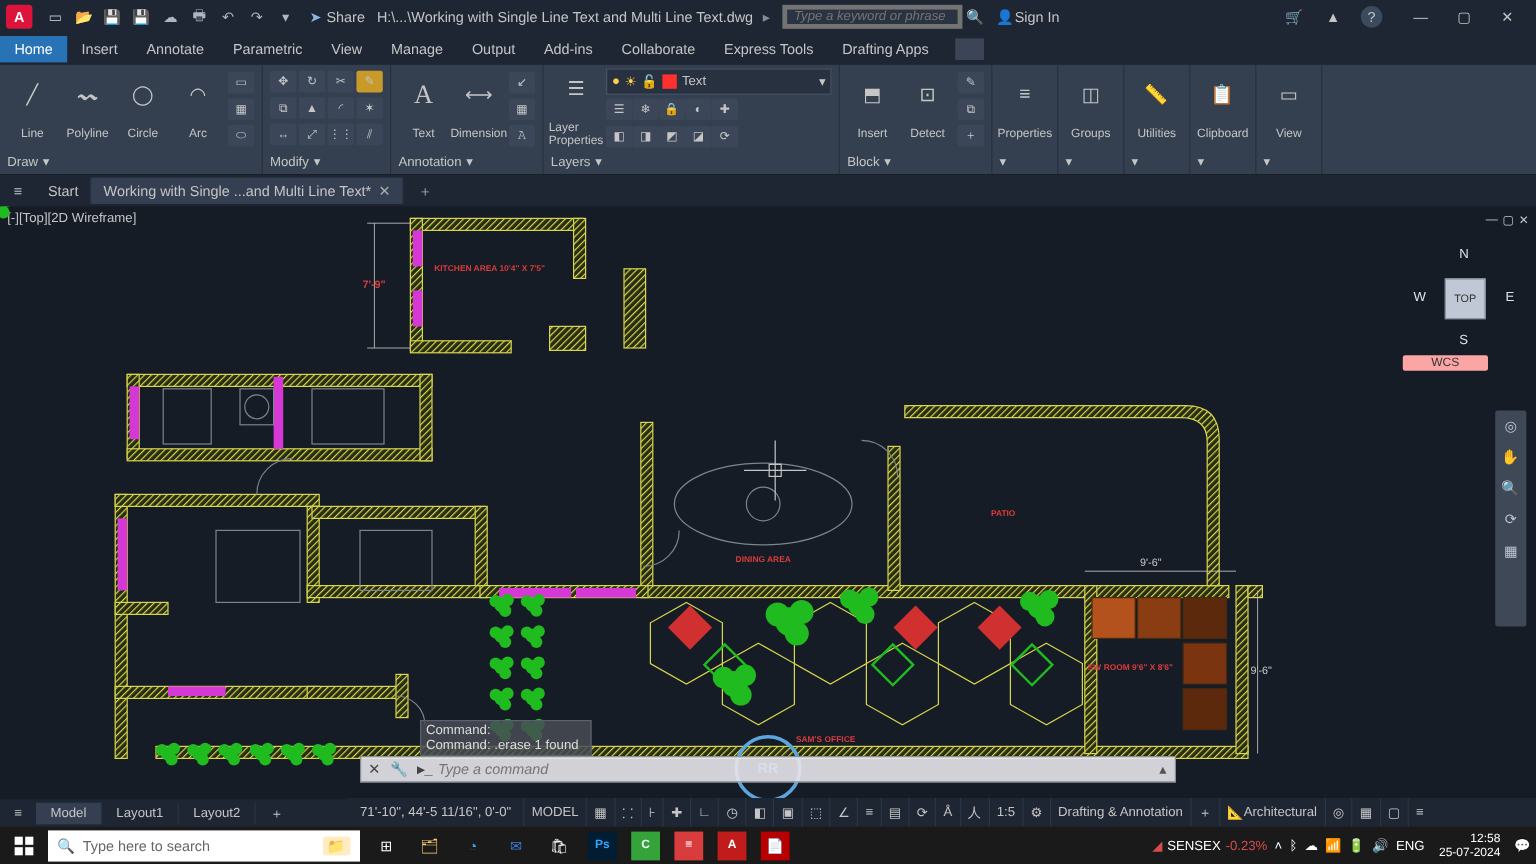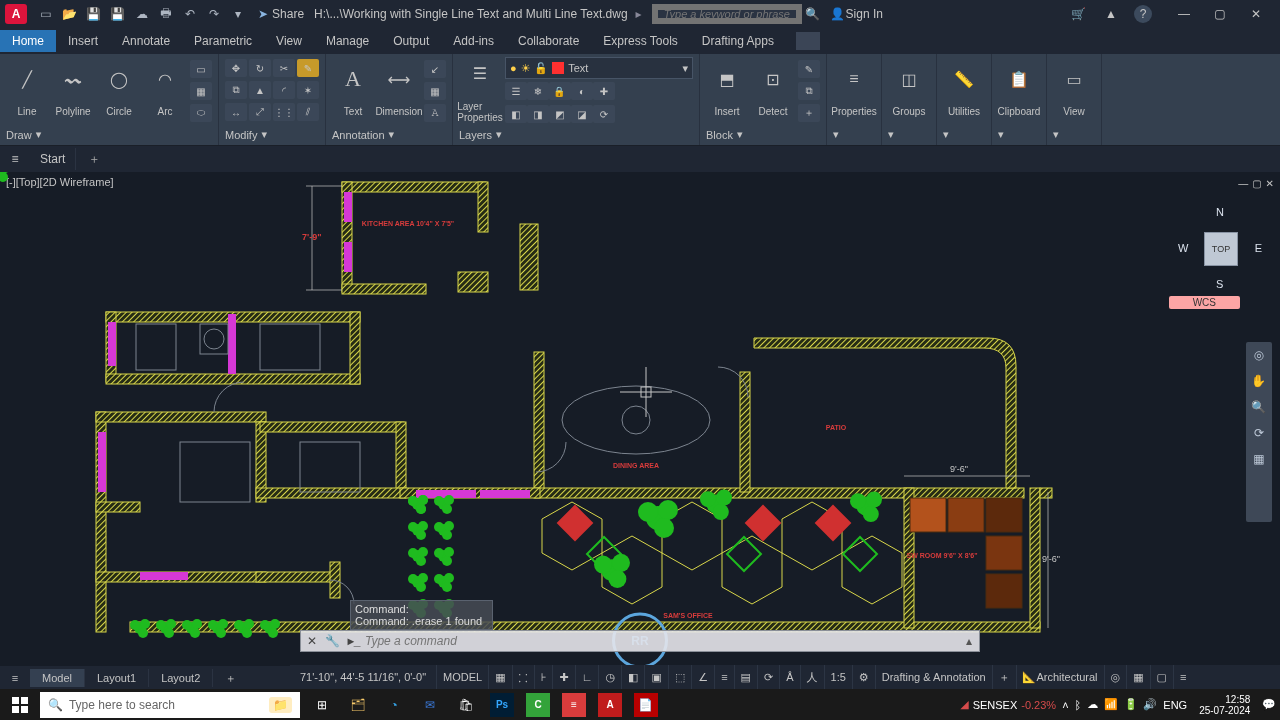--- a/index.html
+++ b/index.html
@@ -3,21 +3,21 @@
 <meta charset="utf-8">
 <style>
 * { margin: 0; padding: 0; box-sizing: border-box; font-family: "Segoe UI", Arial, sans-serif; }
 body { width: 1280px; height: 720px; background: #1e2530; color: #c5c5c5; overflow: hidden; position: relative; }
 
 .titlebar { height: 28px; background: #1f2633; display: flex; align-items: center; font-size: 12px; color: #c5c5c5; }
 .titlebar .app-icon { width: 22px; height: 20px; background: #dc143c; margin: 0 5px; border-radius: 3px; display: flex; align-items: center; justify-content: center; color: #fff; font-weight: bold; font-size: 12px; }
 .titlebar .qat { display: flex; gap: 8px; padding: 0 6px; }
 .titlebar .qat span { width: 16px; height: 16px; display: flex; align-items: center; justify-content: center; color: #aeb6c2; }
 .titlebar .doc-title { margin-left: 10px; color: #c5c5c5; white-space: nowrap; overflow: hidden; text-overflow: ellipsis; }
-.titlebar .search-box { margin-left: 10px; padding: 2px 6px; background: #2a3342; border: 6px solid #737373; height: 20px; width: 150px; font-size: 11px; color: #8895a8; font-style: italic; }
+.titlebar .search-box { margin-left: 10px; padding: 2px 6px; background: #2a3342; border: 4px solid #737373; height: 20px; width: 150px; font-size: 11px; color: #8895a8; font-style: italic; }
 .titlebar .right { margin-left: auto; display: flex; align-items: center; gap: 14px; padding-right: 6px; }
 .titlebar .right span { width: 18px; height: 18px; display: flex; align-items: center; justify-content: center; }
 .titlebar .win-controls { display: flex; }
 .titlebar .win-controls span { width: 36px; height: 28px; display: flex; align-items: center; justify-content: center; }
 
 .menubar { height: 26px; background: #1f2633; display: flex; align-items: center; font-size: 12px; }
 .menubar .tab { padding: 4px 12px; color: #c5c5c5; }
 .menubar .tab.active { background: #2873b5; color: #fff; }
 .menubar .extra { margin-left: 10px; width: 24px; height: 18px; background: #3b4556; }
 
@@ -333,20 +333,23 @@
       </div>
     <div class="title">
         <span>▾</span>
       </div>
   </div>
 </div>
 
 <div class="docbar">
   <div class="hamb">≡</div>
   <div class="doctab">Start</div>
+  <div class="doctab active">
+    <span>Working with Single ...and Multi Line Text*</span><span class="close-x">✕</span>
+  </div>
   <div class="add">＋</div>
 </div>
 
 <div class="viewport">
   <div class="view-label">[-][Top][2D Wireframe]</div>
   <div class="view-ctrl">
     <span>—</span>
     <span>▢</span>
     <span>✕</span>
   </div>

